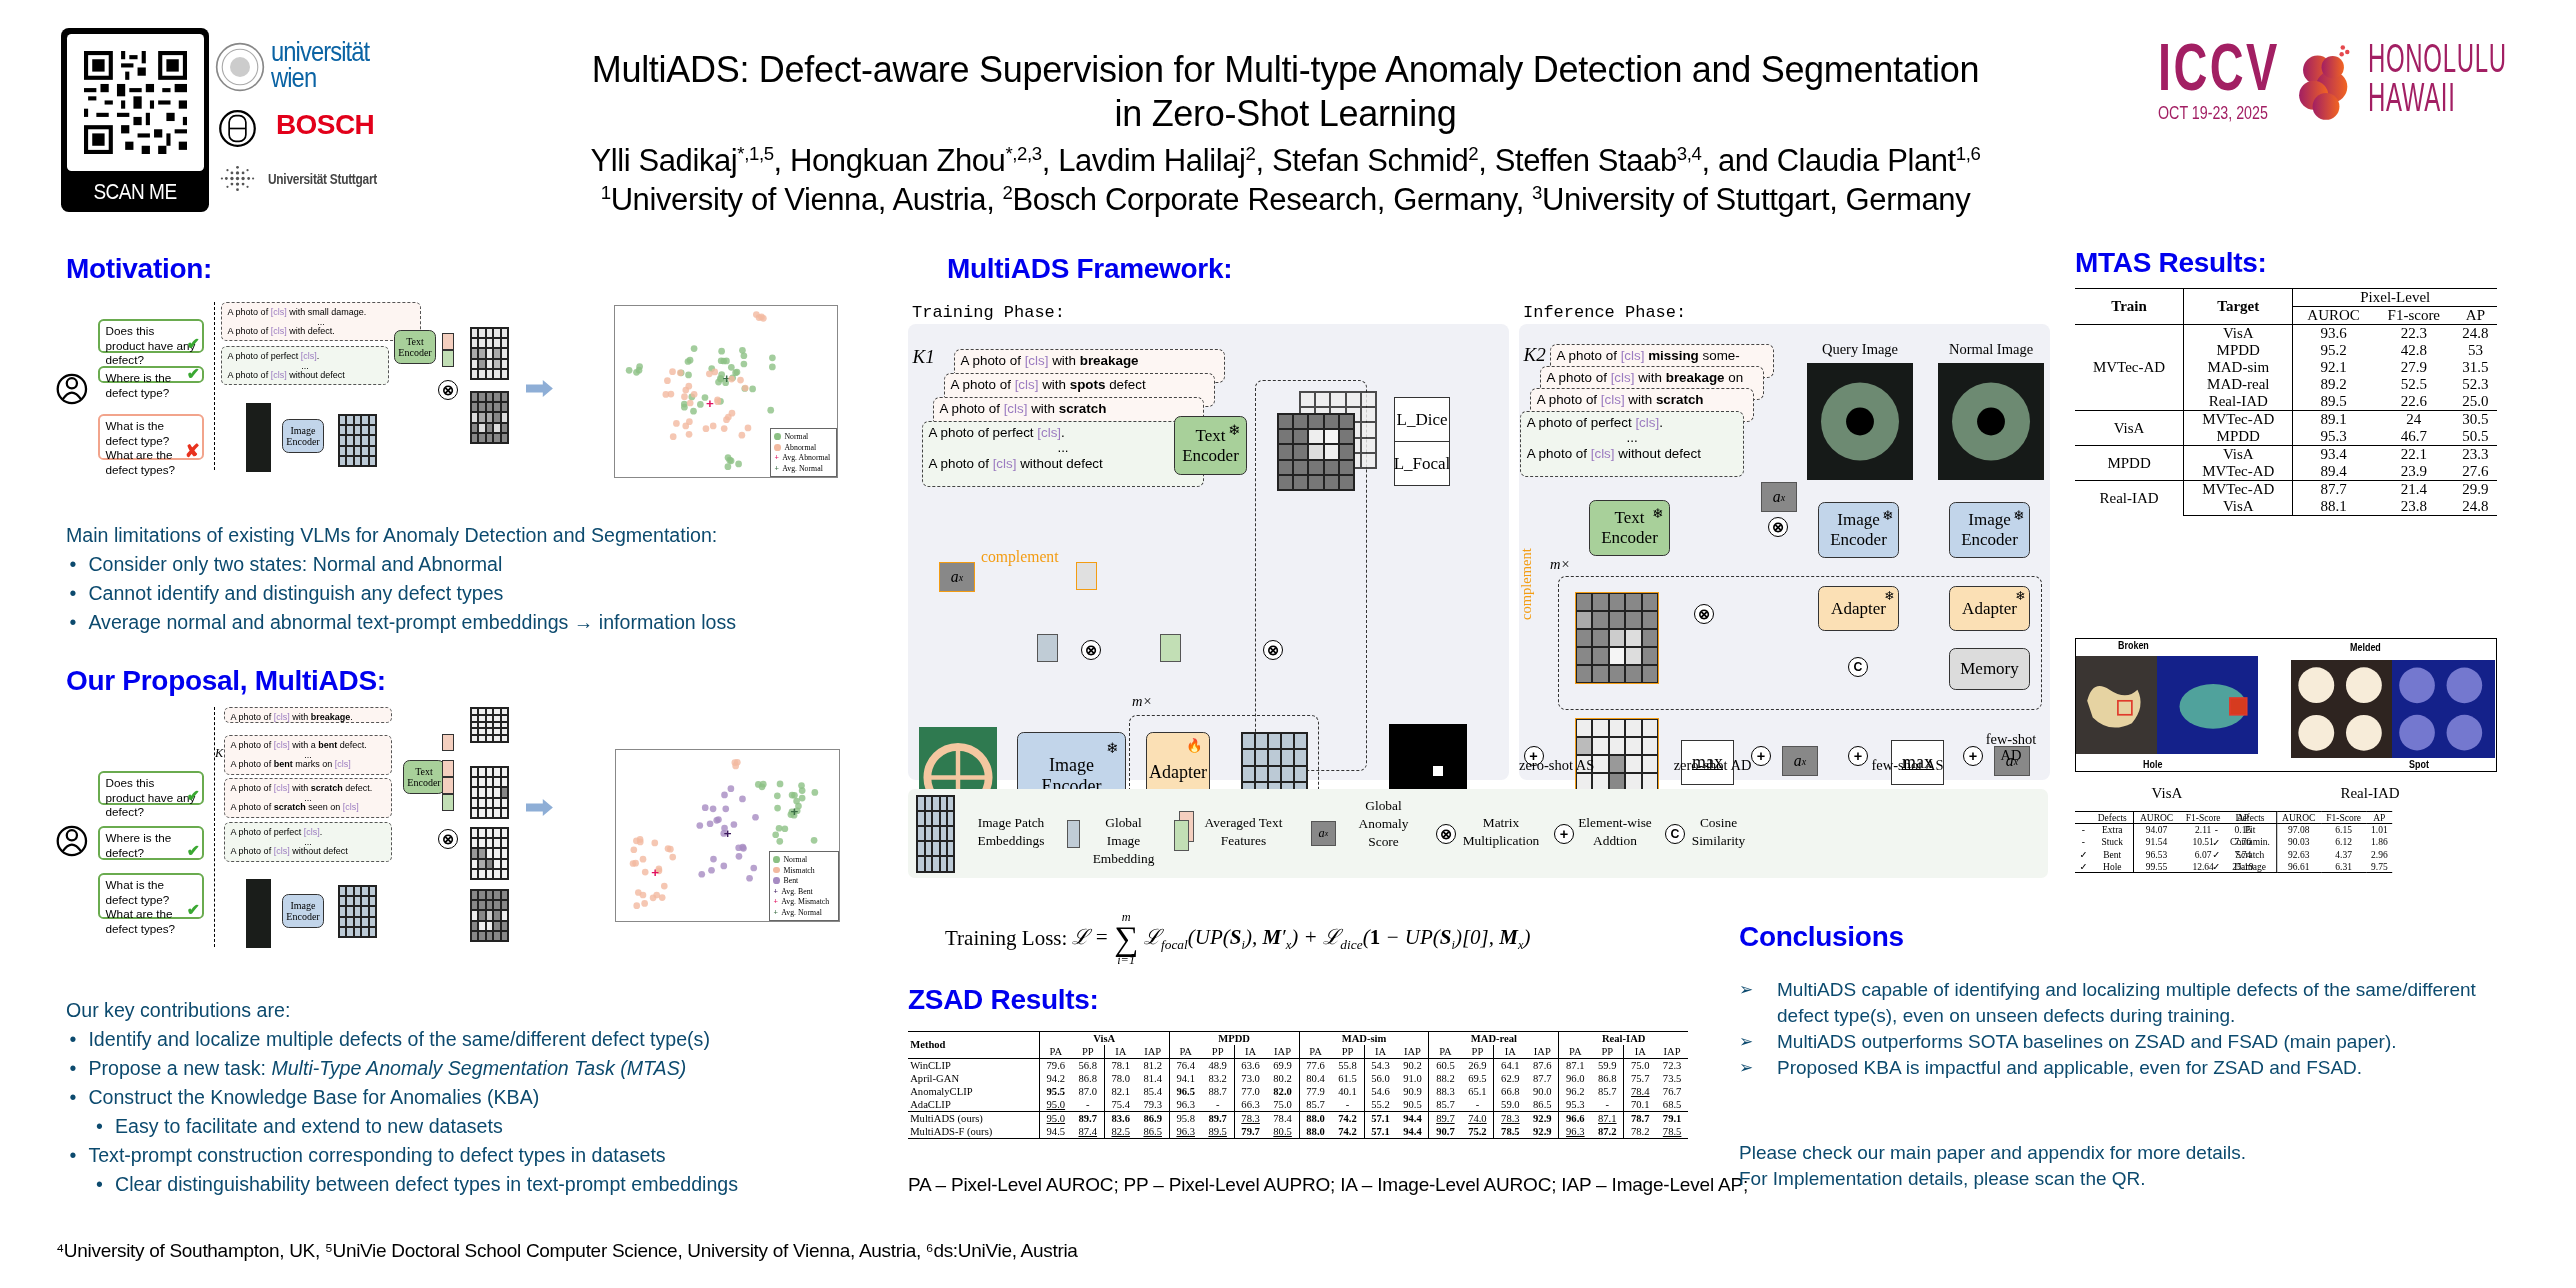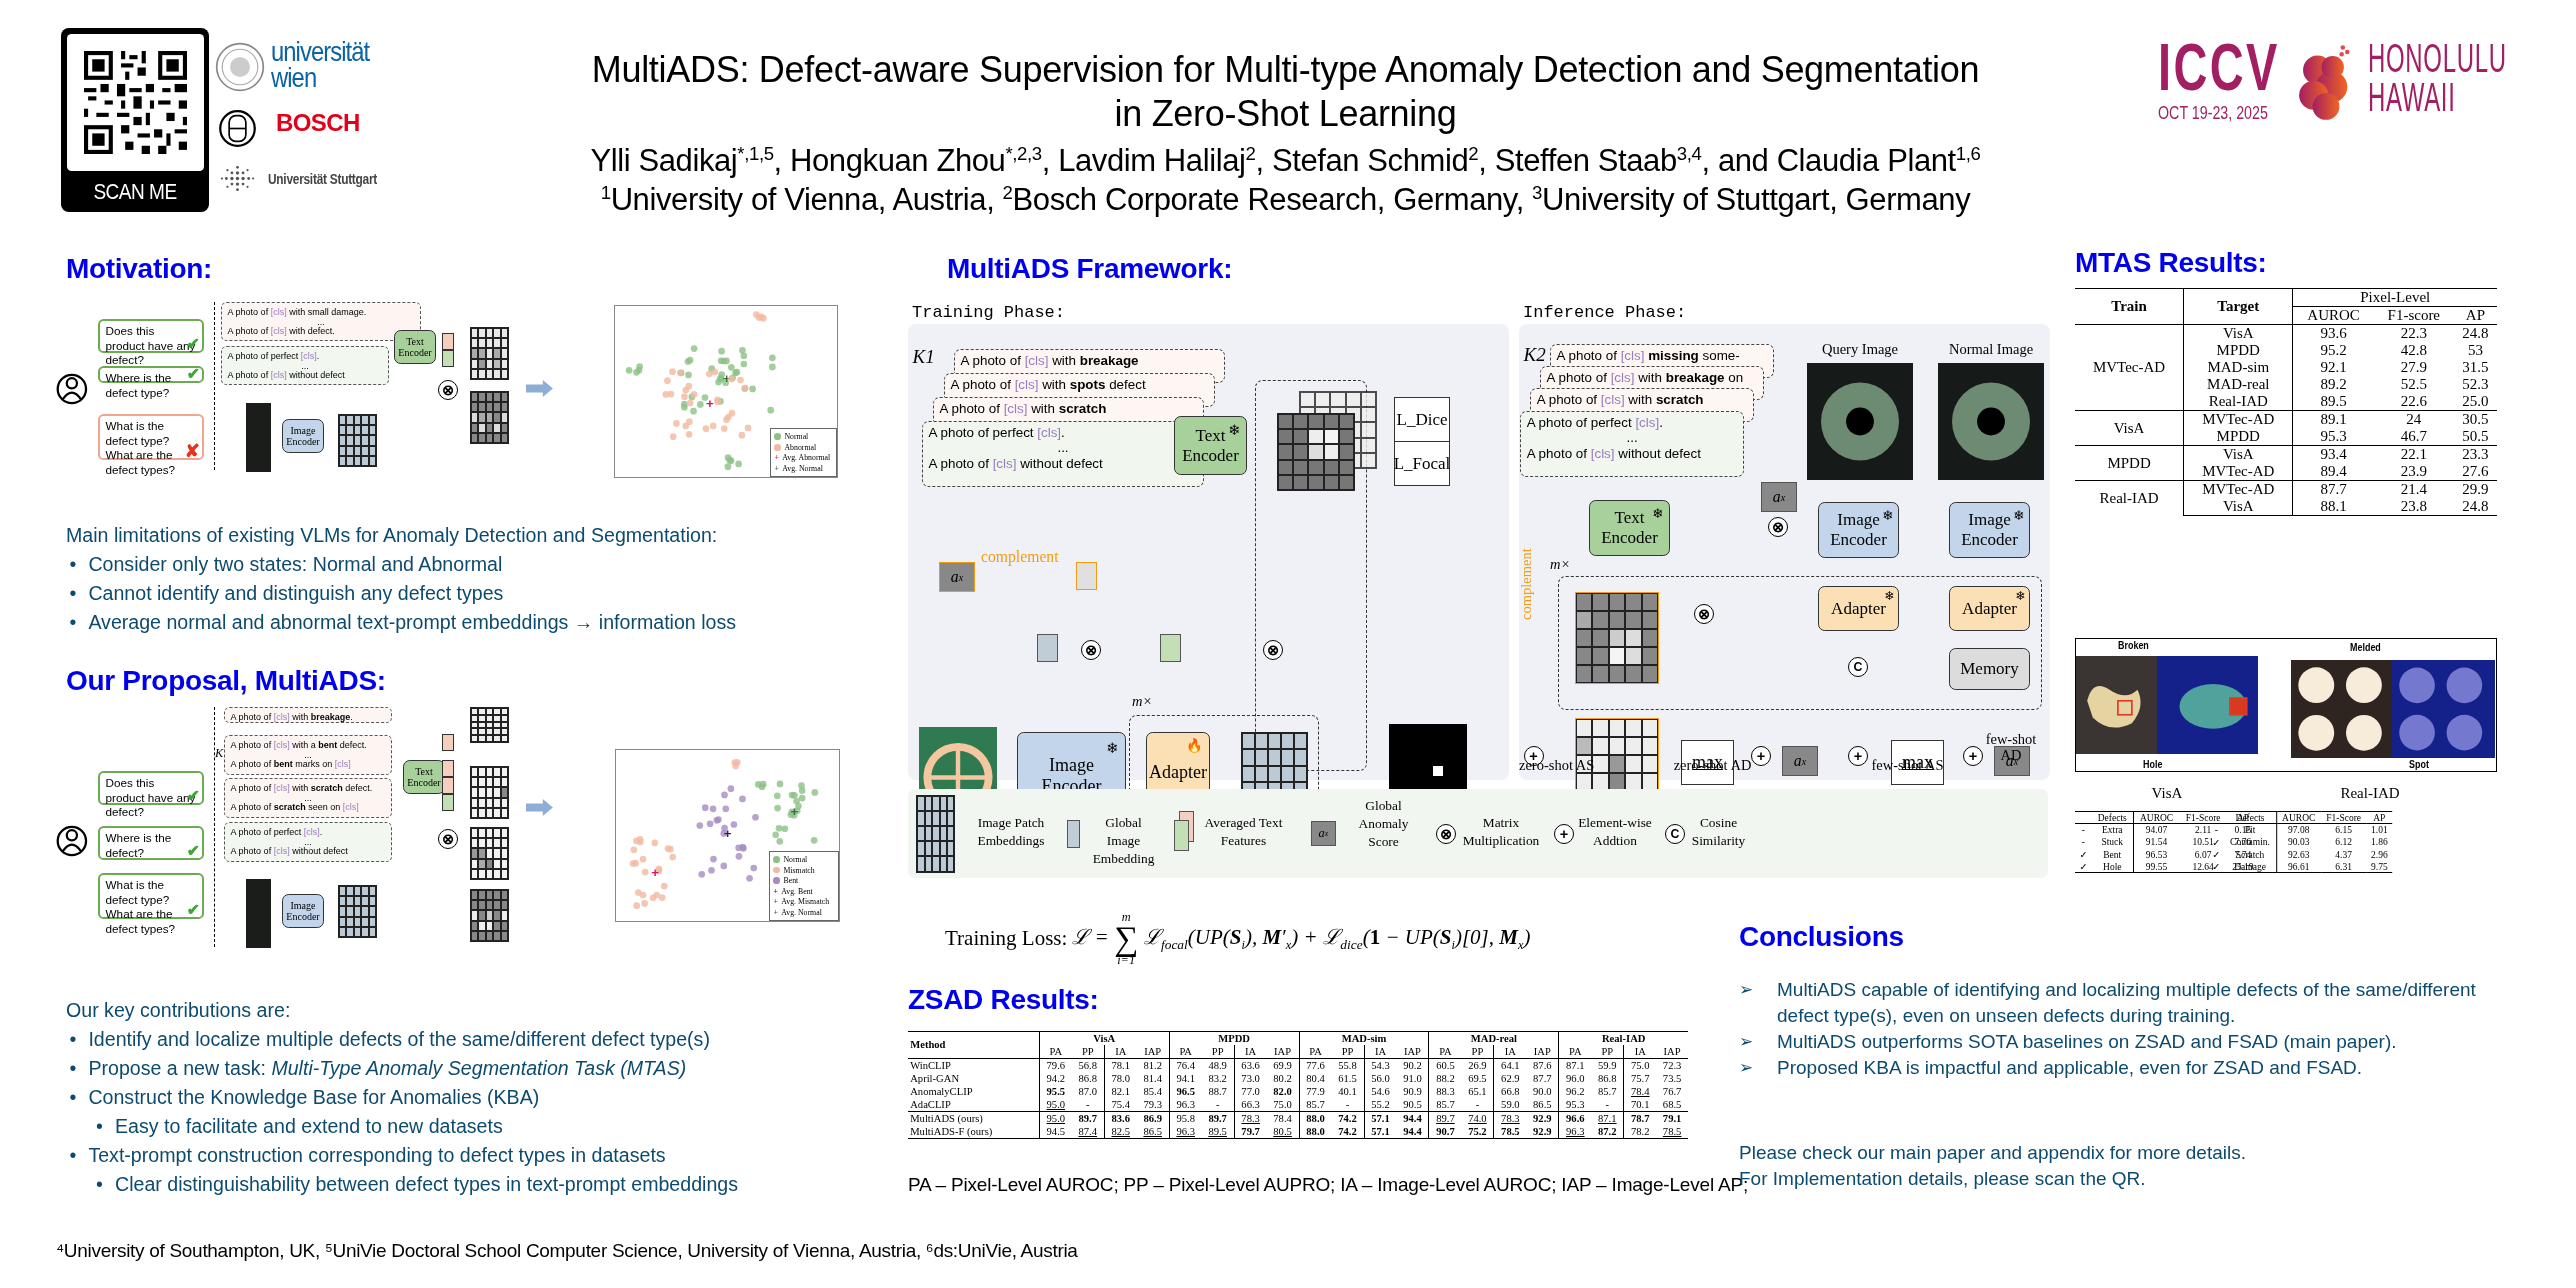--- a/index.html
+++ b/index.html
@@ -166,21 +166,21 @@
     <div>universität</div>
     <div>wien</div>
   </div>
 </div>
 <div id="logo-bosch" class="abs">
   <svg width="39" height="39" viewBox="0 0 70 70" style="position:absolute;left:2.8px;top:2.8px">
     <circle cx="35" cy="35" r="31" fill="none" stroke="#000" stroke-width="4"></circle>
     <rect x="20" y="12" width="30" height="46" rx="12" fill="none" stroke="#000" stroke-width="3"></rect>
     <line x1="20" y1="35" x2="50" y2="35" stroke="#000" stroke-width="3"></line>
   </svg>
-  <div style="position:absolute;left:61px;top:3.4px;color:#e2001a;font-weight:bold;font-size:24px;letter-spacing:-0.6px;">BOSCH</div>
+  <div style="position:absolute;left:61px;top:3.4px;color:#e2001a;font-weight:bold;font-size:28px;letter-spacing:-0.6px;">BOSCH</div>
 </div>
 <div id="logo-stuttgart" class="abs">
   <svg width="45" height="39" viewBox="0 0 80 70" style="position:absolute;left:0;top:0">
     <g fill="#555">
       <circle cx="40" cy="35" r="3"></circle>
         <circle cx="30" cy="35" r="3"></circle>
         <circle cx="50" cy="35" r="3"></circle>
         <circle cx="40" cy="25" r="3"></circle>
         <circle cx="40" cy="45" r="3"></circle>
       <circle cx="20" cy="35" r="2.5"></circle>

